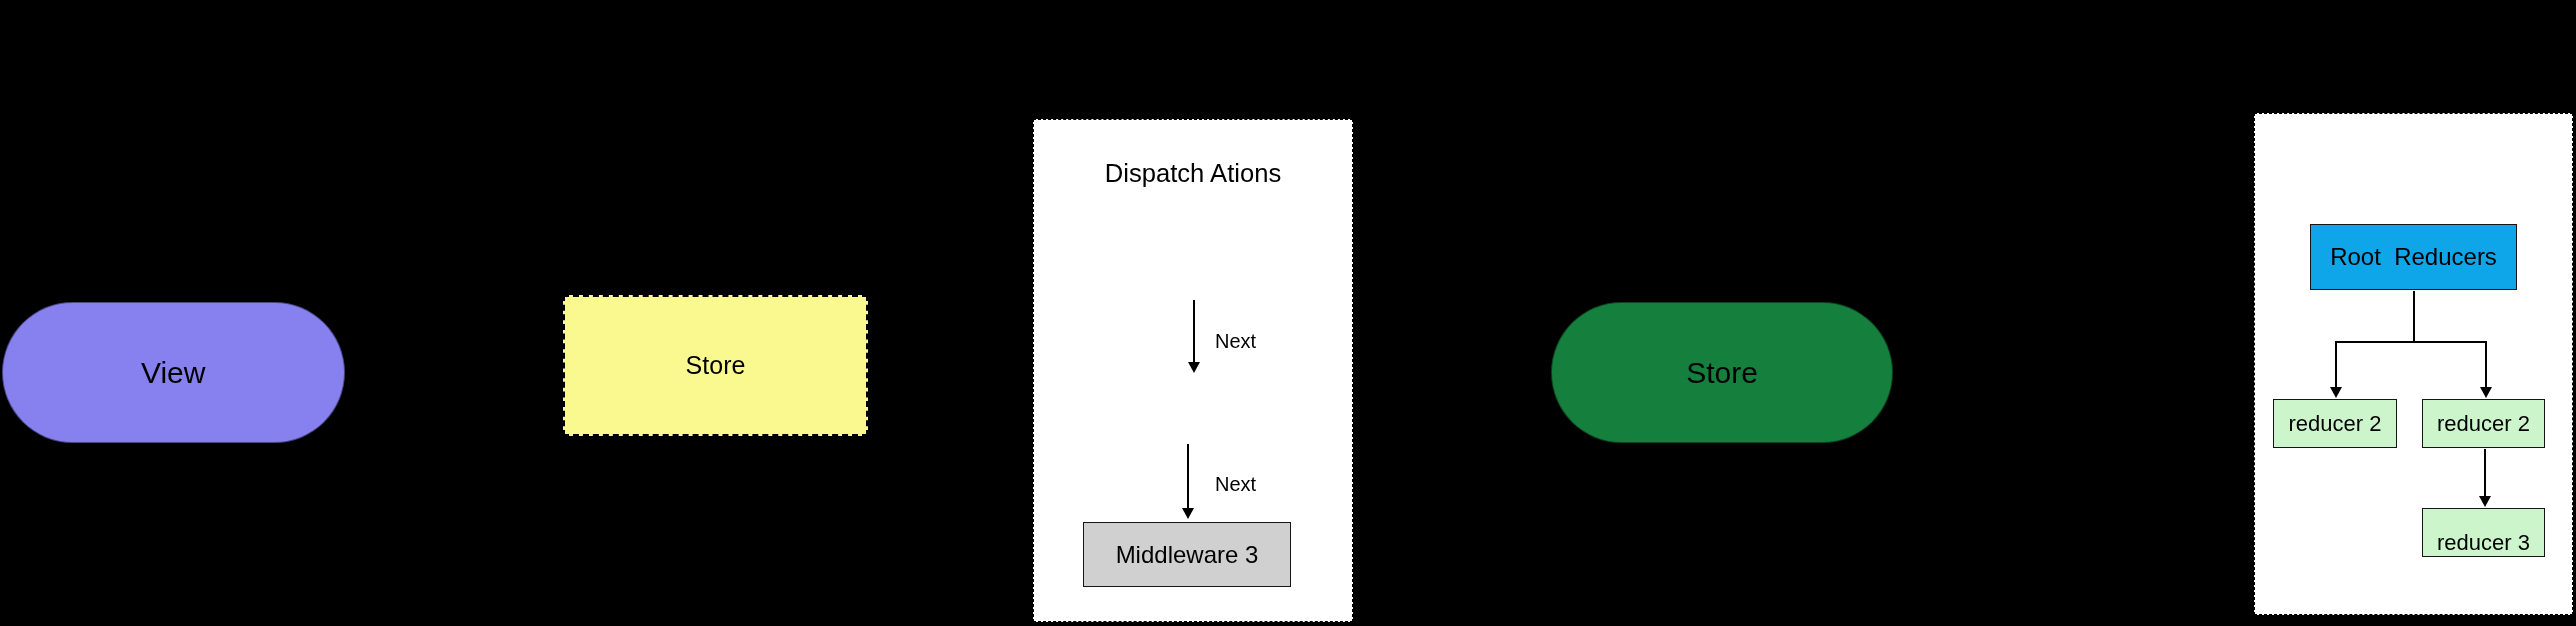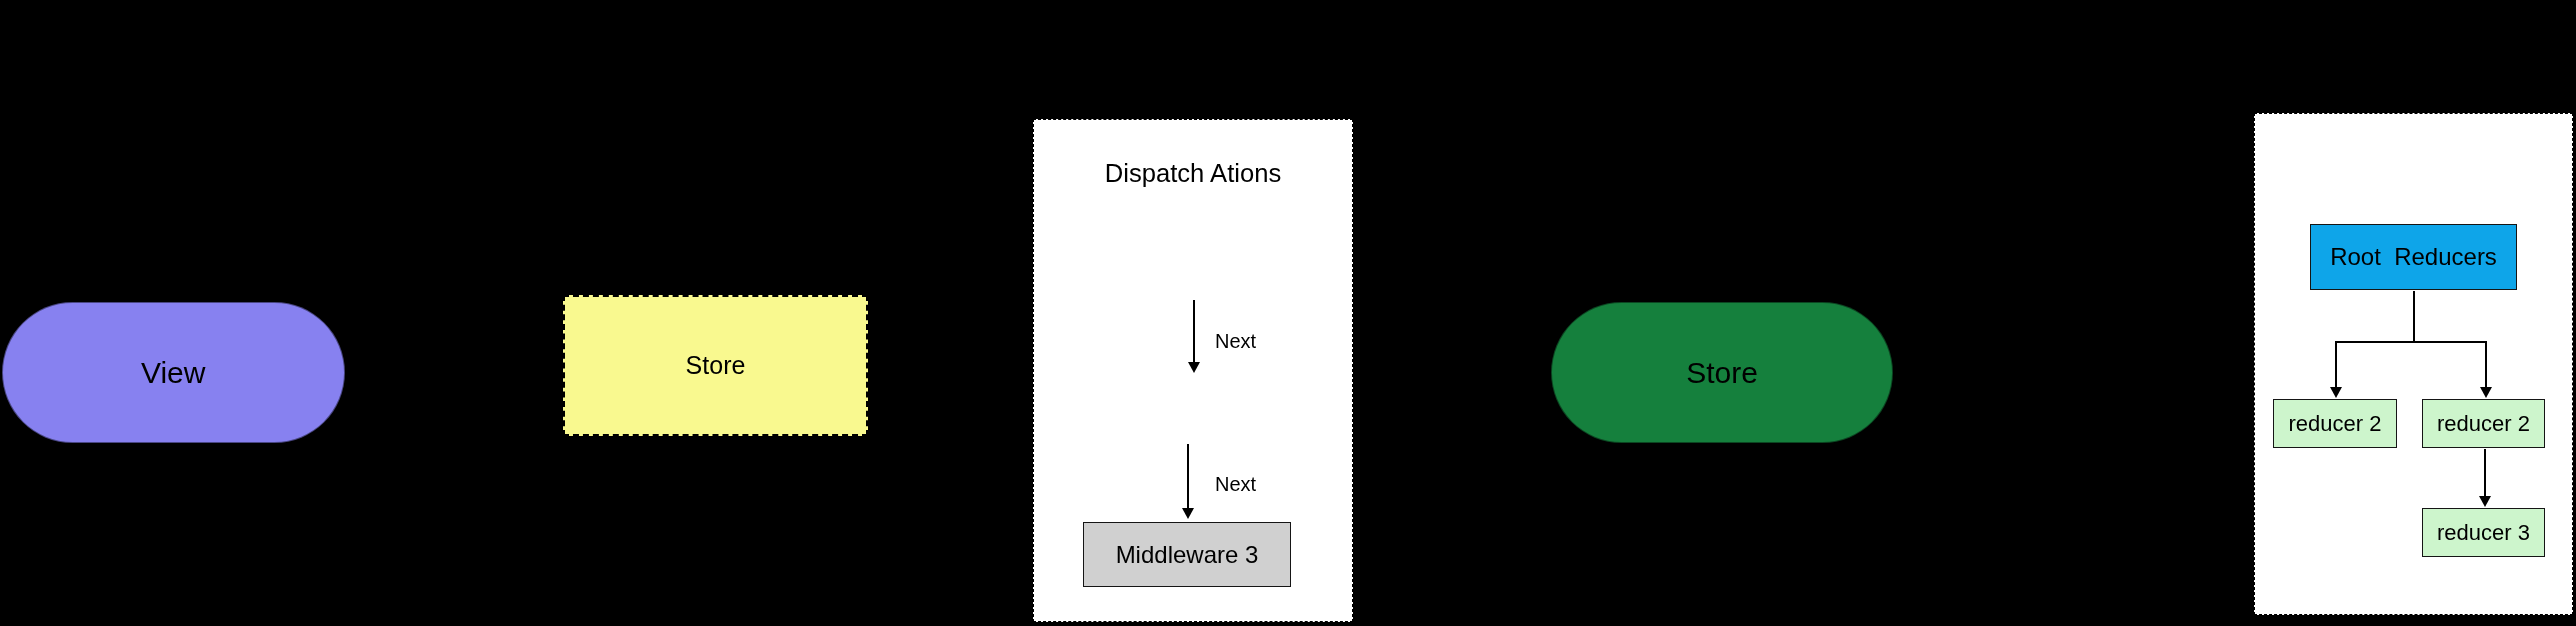--- a/index.html
+++ b/index.html
@@ -123,17 +123,17 @@
     <span>reducer 2</span>
   </div>
 
   <div id="reducer-box-2" class="abs green-box center-txt" style="background-color: rgb(205, 245, 204);">
     <span>reducer 2</span>
   </div>
 
   <div class="abs vline" style="left:229px; top:335px; height:49px;"></div>
   <div class="abs arrowhead" style="left:224px; top:382px;"></div>
 
-  <div id="reducer-box-3" class="abs green-box center-txt" style="background-color: rgb(205, 245, 204);">
+  <div id="reducer-box-3" class="abs green-box center-txt" style="background-color: rgb(205, 245, 204); align-items: flex-end;">
     <span>reducer 3</span>
   </div>
 </div>
 
 
 </body></html>

